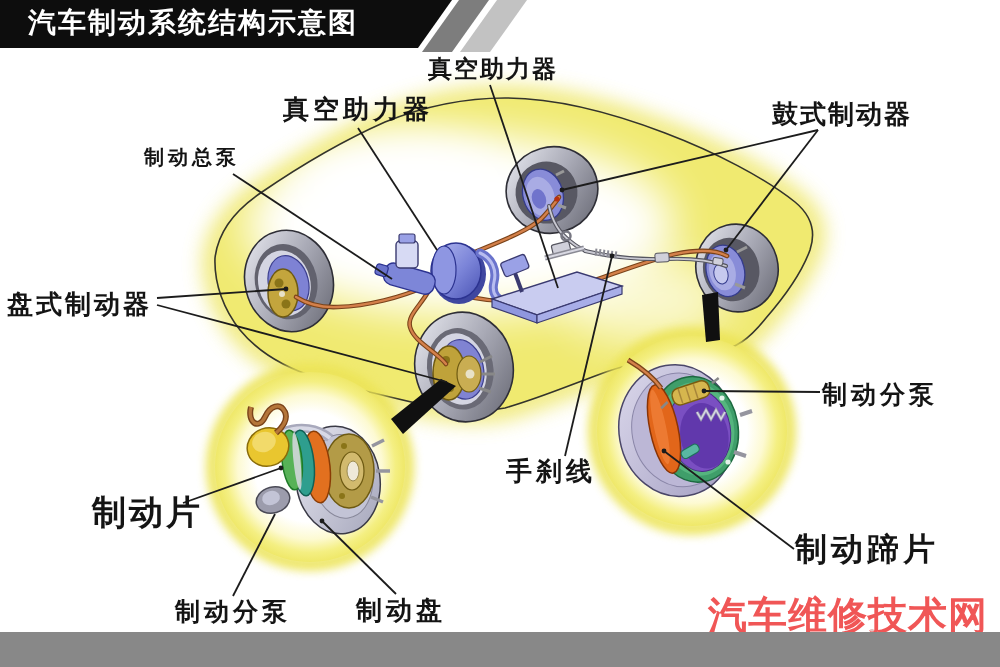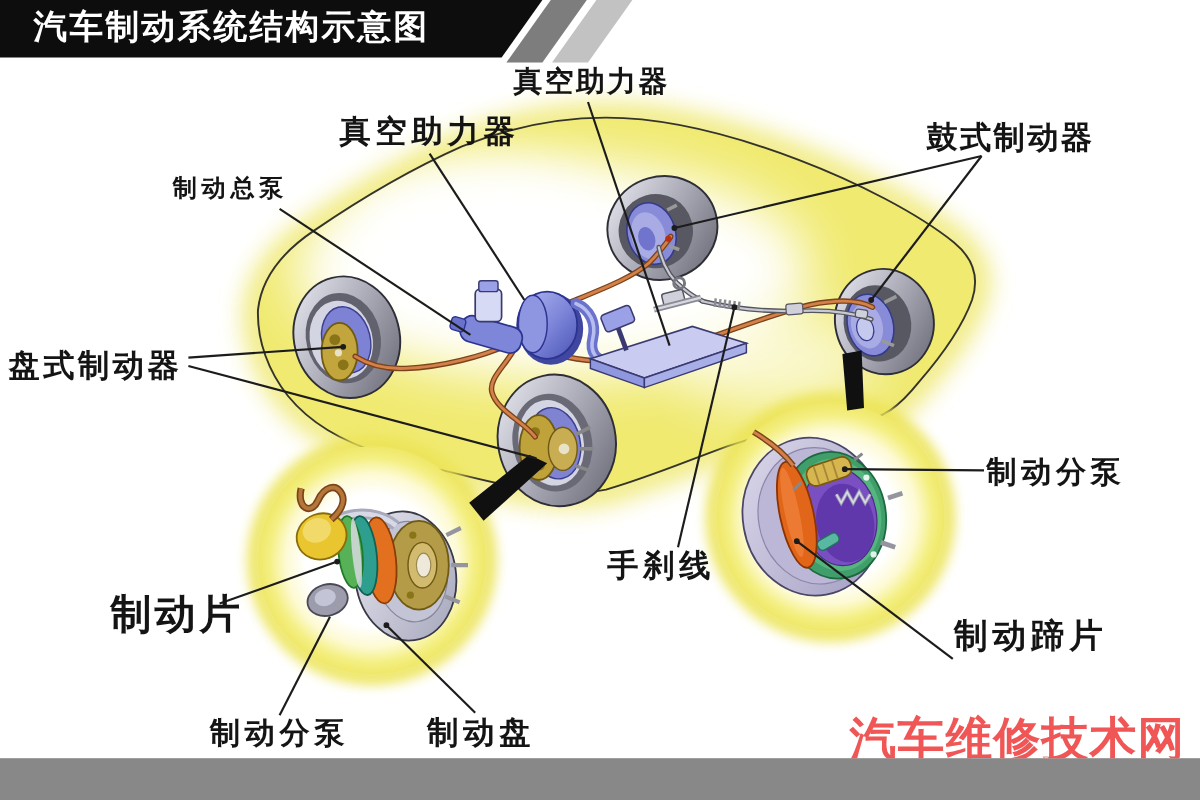--- a/index.html
+++ b/index.html
@@ -286,20 +286,20 @@
 <div id="banner-title">汽车制动系统结构示意图</div>
 
 <div class="lbl" style="left:428px;top:56px;font-size:24px;letter-spacing:2px;">真空助力器</div>
 <div class="lbl" style="left:283px;top:95px;font-size:26px;letter-spacing:4px;">真空助力器</div>
 <div class="lbl" style="left:144px;top:146px;font-size:20px;letter-spacing:4px;">制动总泵</div>
 <div class="lbl" style="left:7px;top:290px;font-size:26px;letter-spacing:3px;">盘式制动器</div>
 <div class="lbl" style="left:772px;top:100px;font-size:26px;letter-spacing:2px;">鼓式制动器</div>
 <div class="lbl" style="left:822px;top:381px;font-size:25px;letter-spacing:4px;">制动分泵</div>
 <div class="lbl" style="left:506px;top:457px;font-size:26px;letter-spacing:4px;">手刹线</div>
 <div class="lbl" style="left:92px;top:494px;font-size:34px;letter-spacing:3px;">制动片</div>
-<div class="lbl" style="left:795px;top:515px;font-size:28px;letter-spacing:4px;">制动蹄片</div>
+<div class="lbl" style="left:795px;top:532px;font-size:32px;letter-spacing:4px;">制动蹄片</div>
 <div class="lbl" style="left:175px;top:598px;font-size:25px;letter-spacing:4px;">制动分泵</div>
 <div class="lbl" style="left:356px;top:596px;font-size:26px;letter-spacing:4px;">制动盘</div>
 
 <div id="wm-site">汽车维修技术网</div>
 <div id="wm-url">www.qcwxjs.com</div>
 
 </div>
 
 </body></html>

